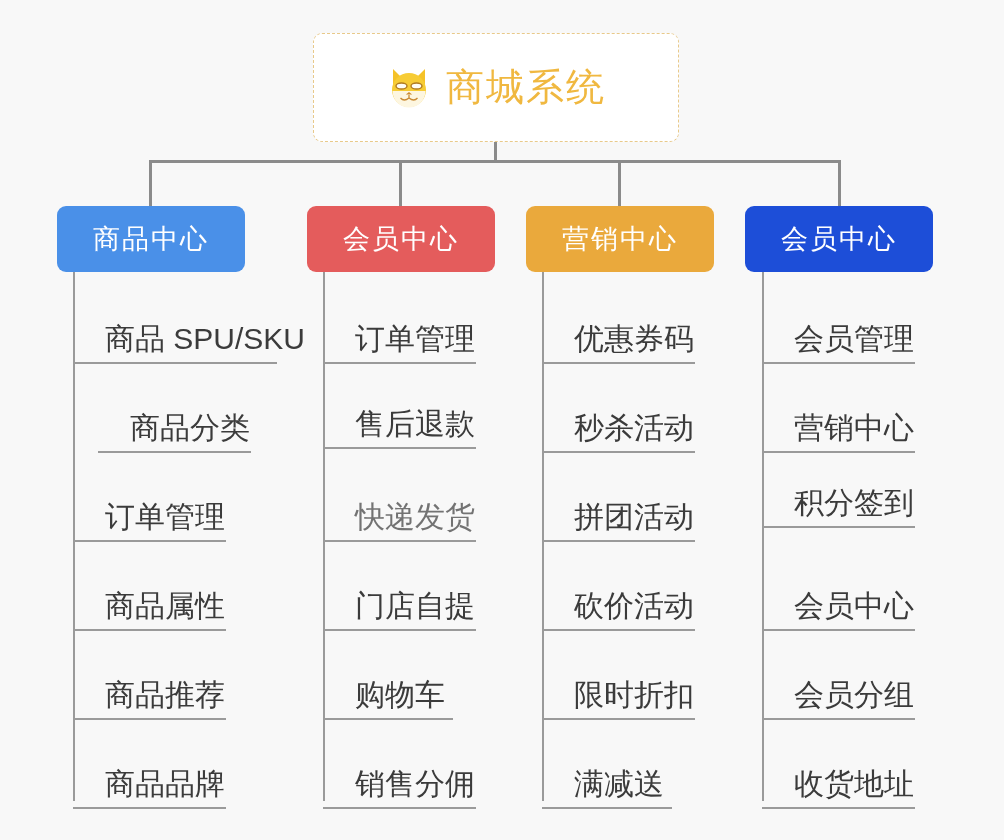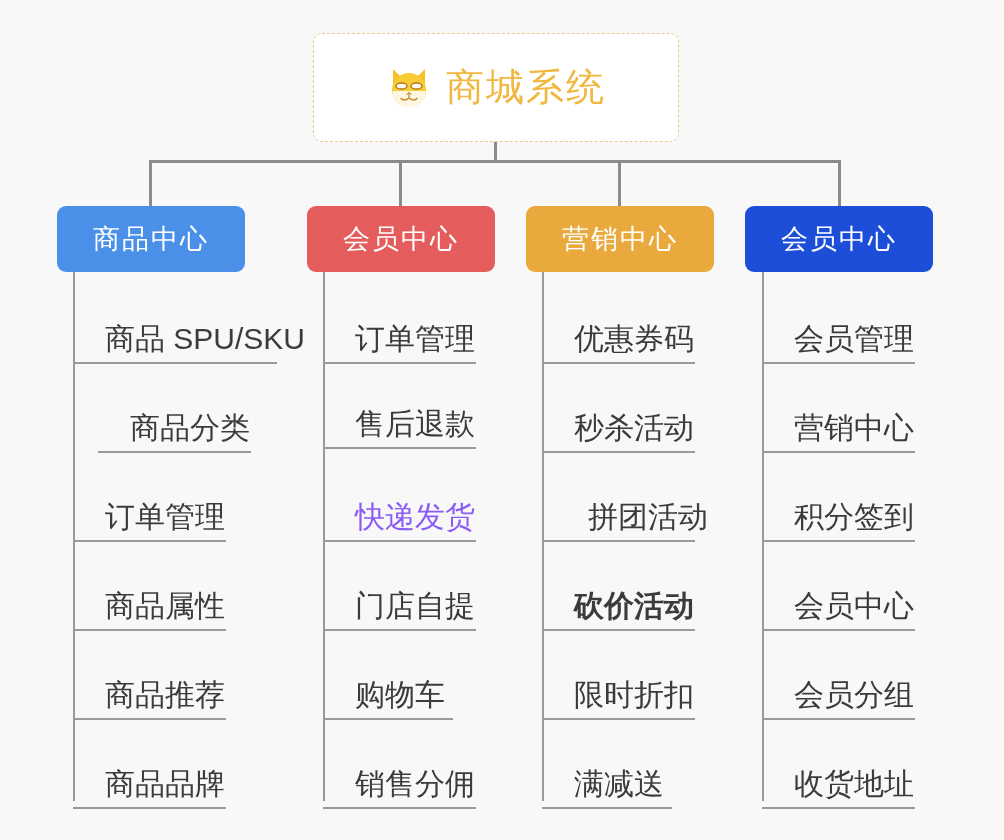--- a/index.html
+++ b/index.html
@@ -194,21 +194,21 @@
 
   <div class="leaf-col" style="left:323px">
     <div class="leaf-trunk" style="background: rgb(154, 154, 154);"></div>
     <div class="leaf-item" style="top: 3px; width: 153px; border-bottom-color: rgb(154, 154, 154);">
         <span class="leaf-label" style="color: rgb(59, 59, 59);">订单管理</span>
       </div>
     <div class="leaf-item" style="top: 88px; width: 153px; border-bottom-color: rgb(154, 154, 154);">
         <span class="leaf-label" style="color: rgb(59, 59, 59);">售后退款</span>
       </div>
     <div class="leaf-item" style="top: 181px; width: 153px; border-bottom-color: rgb(154, 154, 154);">
-        <span class="leaf-label" style="color: #8b5cf6; margin-top: 20px;">快递发货</span>
+        <span class="leaf-label" style="color: #737373; margin-top: 20px;">快递发货</span>
       </div>
     <div class="leaf-item" style="top: 270px; width: 153px; border-bottom-color: rgb(154, 154, 154);">
         <span class="leaf-label" style="color: rgb(59, 59, 59);">门店自提</span>
       </div>
     <div class="leaf-item" style="top: 359px; width: 130px; border-bottom-color: rgb(154, 154, 154);">
         <span class="leaf-label" style="color: rgb(59, 59, 59);">购物车</span>
       </div>
     <div class="leaf-item" style="top: 448px; width: 153px; border-bottom-color: rgb(154, 154, 154);">
         <span class="leaf-label" style="color: rgb(59, 59, 59);">销售分佣</span>
       </div>
@@ -216,42 +216,42 @@
 
   <div class="leaf-col" style="left:542px">
     <div class="leaf-trunk" style="background: rgb(154, 154, 154);"></div>
     <div class="leaf-item" style="top: 3px; width: 153px; border-bottom-color: rgb(154, 154, 154);">
         <span class="leaf-label" style="color: rgb(59, 59, 59);">优惠券码</span>
       </div>
     <div class="leaf-item" style="top: 92px; width: 153px; border-bottom-color: rgb(154, 154, 154);">
         <span class="leaf-label" style="color: rgb(59, 59, 59);">秒杀活动</span>
       </div>
     <div class="leaf-item" style="top: 181px; width: 153px; border-bottom-color: rgb(154, 154, 154);">
-        <span class="leaf-label" style="color: rgb(59, 59, 59); margin-left: 14px;">拼团活动</span>
-      </div>
-    <div class="leaf-item" style="top: 270px; width: 153px; border-bottom-color: rgb(154, 154, 154); font-weight: bold;">
+        <span class="leaf-label" style="color: rgb(59, 59, 59);">拼团活动</span>
+      </div>
+    <div class="leaf-item" style="top: 270px; width: 153px; border-bottom-color: rgb(154, 154, 154);">
         <span class="leaf-label" style="color: rgb(59, 59, 59);">砍价活动</span>
       </div>
     <div class="leaf-item" style="top: 359px; width: 153px; border-bottom-color: rgb(154, 154, 154);">
         <span class="leaf-label" style="color: rgb(59, 59, 59);">限时折扣</span>
       </div>
     <div class="leaf-item" style="top: 448px; width: 130px; border-bottom-color: rgb(154, 154, 154);">
         <span class="leaf-label" style="color: rgb(59, 59, 59);">满减送</span>
       </div>
   </div>
 
   <div class="leaf-col" style="left:762px">
     <div class="leaf-trunk" style="background: rgb(154, 154, 154);"></div>
     <div class="leaf-item" style="top: 3px; width: 153px; border-bottom-color: rgb(154, 154, 154);">
         <span class="leaf-label" style="color: rgb(59, 59, 59);">会员管理</span>
       </div>
     <div class="leaf-item" style="top: 92px; width: 153px; border-bottom-color: rgb(154, 154, 154);">
         <span class="leaf-label" style="color: rgb(59, 59, 59);">营销中心</span>
       </div>
-    <div class="leaf-item" style="top: 181px; width: 153px; border-bottom-color: rgb(154, 154, 154);">
+    <div class="leaf-item" style="top: 167px; width: 153px; border-bottom-color: rgb(154, 154, 154);">
         <span class="leaf-label" style="color: rgb(59, 59, 59);">积分签到</span>
       </div>
     <div class="leaf-item" style="top: 270px; width: 153px; border-bottom-color: rgb(154, 154, 154);">
         <span class="leaf-label" style="color: rgb(59, 59, 59);">会员中心</span>
       </div>
     <div class="leaf-item" style="top: 359px; width: 153px; border-bottom-color: rgb(154, 154, 154);">
         <span class="leaf-label" style="color: rgb(59, 59, 59);">会员分组</span>
       </div>
     <div class="leaf-item" style="top: 448px; width: 153px; border-bottom-color: rgb(154, 154, 154);">
         <span class="leaf-label" style="color: rgb(59, 59, 59);">收货地址</span>

